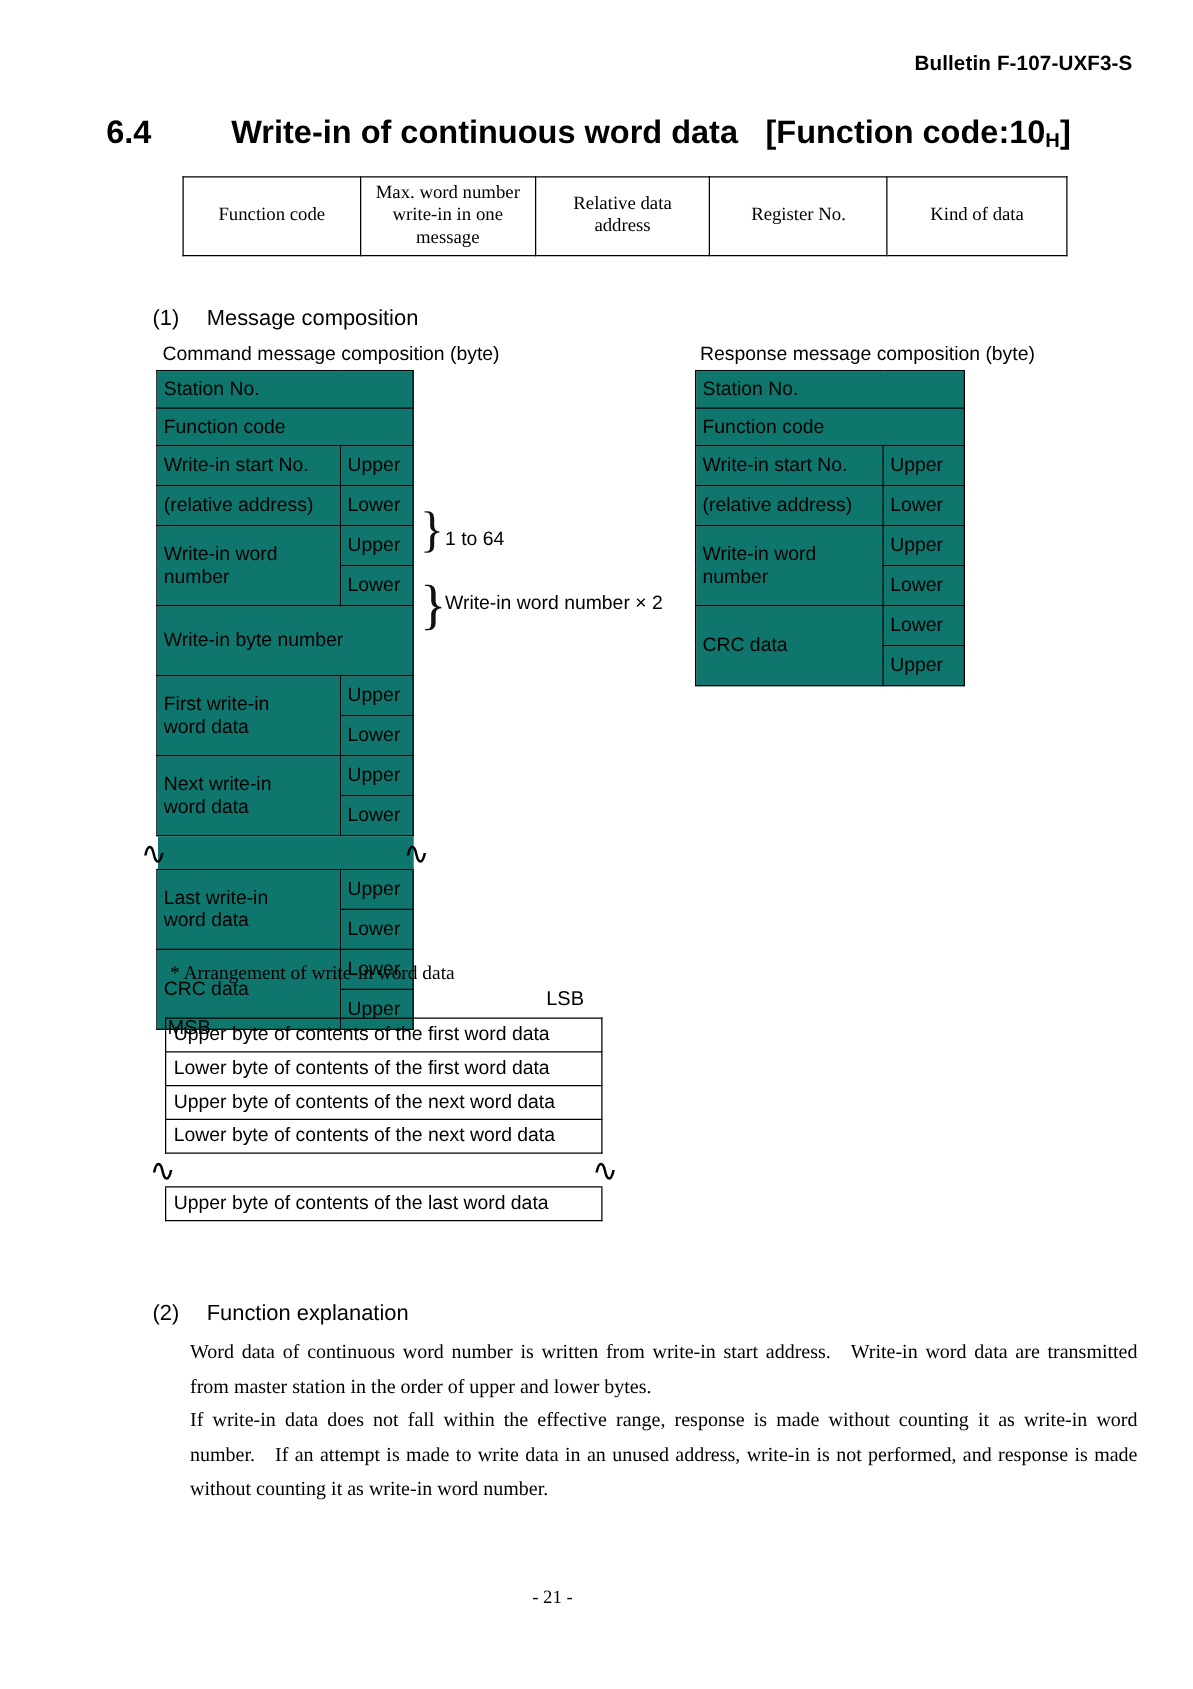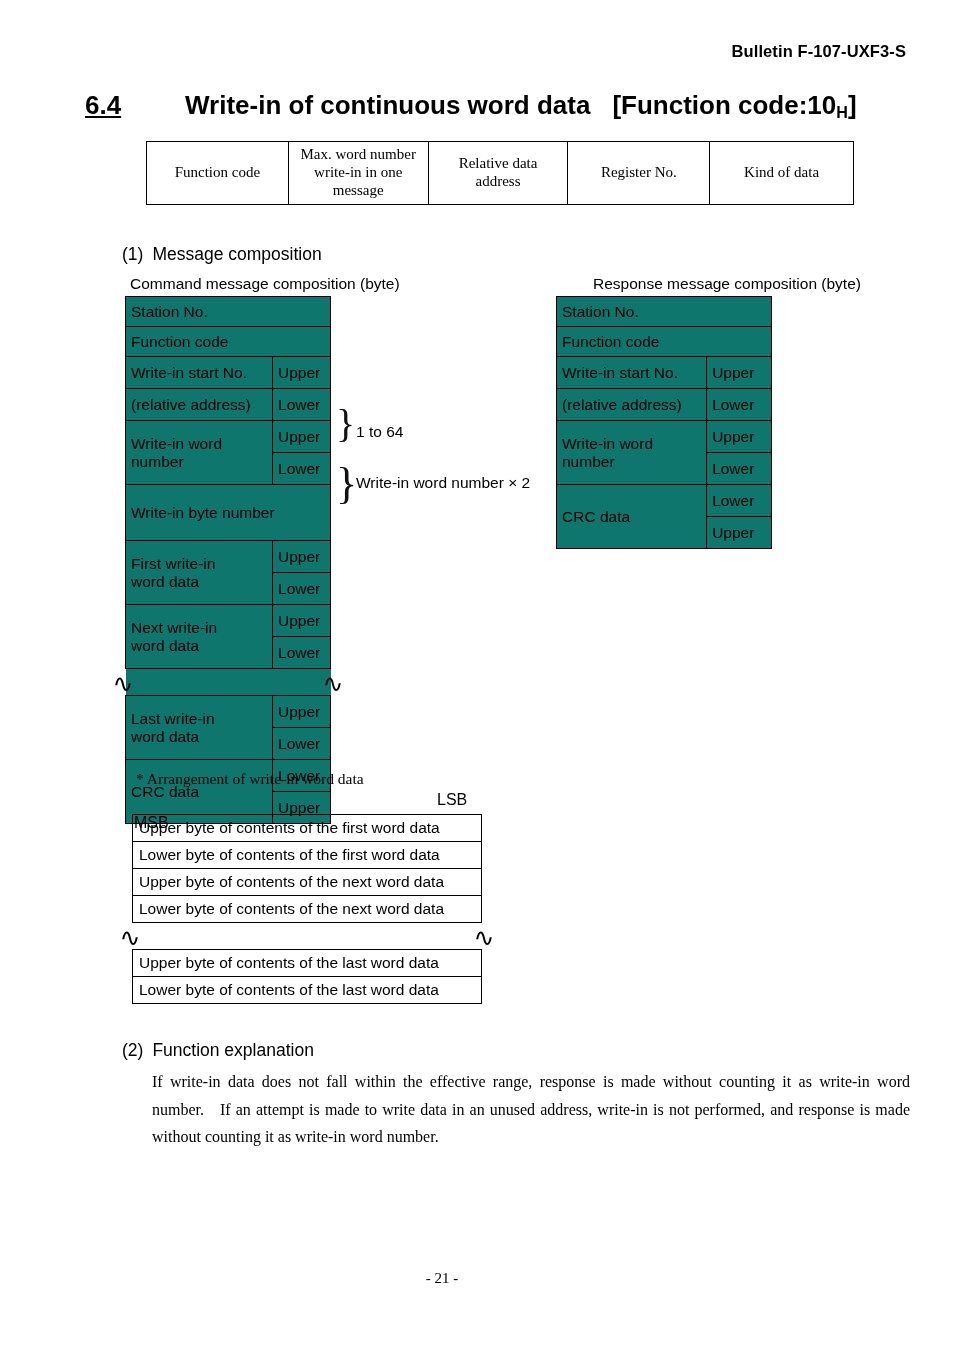--- a/index.html
+++ b/index.html
@@ -20,21 +20,21 @@
     font-size:16.5px; font-weight:bold; letter-spacing:.1px;
   }
 
   
   .title {
     position:absolute; top:90px; left:85px;
     font-family:"Liberation Sans", sans-serif;
     font-size:26px; font-weight:bold;
     white-space:nowrap;
   }
-  .title .num { display:inline-block; width:100px;text-decoration:underline; }
+  .title .num { display:inline-block; width:100px; }
   .title .gap { display:inline-block; width:22px; }
   sub { font-size:.62em; vertical-align:-.22em; }
 
   
   .spec {
     position:absolute; top:141px; left:146px;
     width:708px;
     border-collapse:collapse;
     font-family:"Liberation Serif", serif;
     font-size:15px;
@@ -54,21 +54,21 @@
   .spec col.c4 { width:142px; }
   .spec col.c5 { width:144px; }
 
   
   .sec-head {
     position:absolute;
     font-family:"Liberation Sans", sans-serif;
     font-size:17.5px;
     white-space:nowrap;
   }
-  .sec-head .lbl { display:inline-block; margin-left:9px; }
+  .sec-head .lbl { display:inline-block; margin-left:22px; }
 
   .diagram-cap {
     position:absolute;
     font-family:"Liberation Sans", sans-serif;
     font-size:15.5px;
     white-space:nowrap;
   }
 
   
   .msgtbl { position:absolute; border-collapse:collapse; }
@@ -217,21 +217,21 @@
       <td>Kind of data</td>
     </tr>
   </tbody>
     </table>
 
   <div class="sec-head" style="top:244px; left:122px;">
     <span>(1)</span><span class="lbl">Message composition</span>
   </div>
 
   <div class="diagram-cap" style="top:275px; left:130px;">Command message composition (byte)</div>
-  <div class="diagram-cap" style="top:275px; left:560px;margin-left:33px;">Response message composition (byte)</div>
+  <div class="diagram-cap" style="top:275px; left:560px;">Response message composition (byte)</div>
 
   <table class="msgtbl" id="cmd-table">
     <colgroup>
         <col class="main">
         <col class="side">
       </colgroup>
     <tbody>
         <tr>
       <td class="lbl" colspan="2" style="height:25px;">Station No.</td>
     </tr>
@@ -371,29 +371,27 @@
     </tr>
     <tr>
       <td class="break-row">
         <span class="tl">∿</span>
         <span class="tr">∿</span>
       </td>
     </tr>
     <tr>
       <td>Upper byte of contents of the last word data</td>
     </tr>
-    <tr>
-      <td>Lower byte of contents of the last word data</td>
-    </tr>
   </tbody>
     </table>
 
   <div class="sec-head" style="top:1040px; left:122px;">
     <span>(2)</span><span class="lbl">Function explanation</span>
   </div>
 
   <div class="para" style="top:1068px; left:152px; width:758px;">
+    <p class="indent">Word data of continuous word number is written from write-in start address. Write-in word data are transmitted from master station in the order of upper and lower bytes.</p>
     <p class="indent">If write-in data does not fall within the effective range, response is made without counting it as write-in word number. If an attempt is made to write data in an unused address, write-in is not performed, and response is made without counting it as write-in word number.</p>
   </div>
 
   <div class="pagenum">- 21 -</div>
 
 </div>
 
 </body></html>

